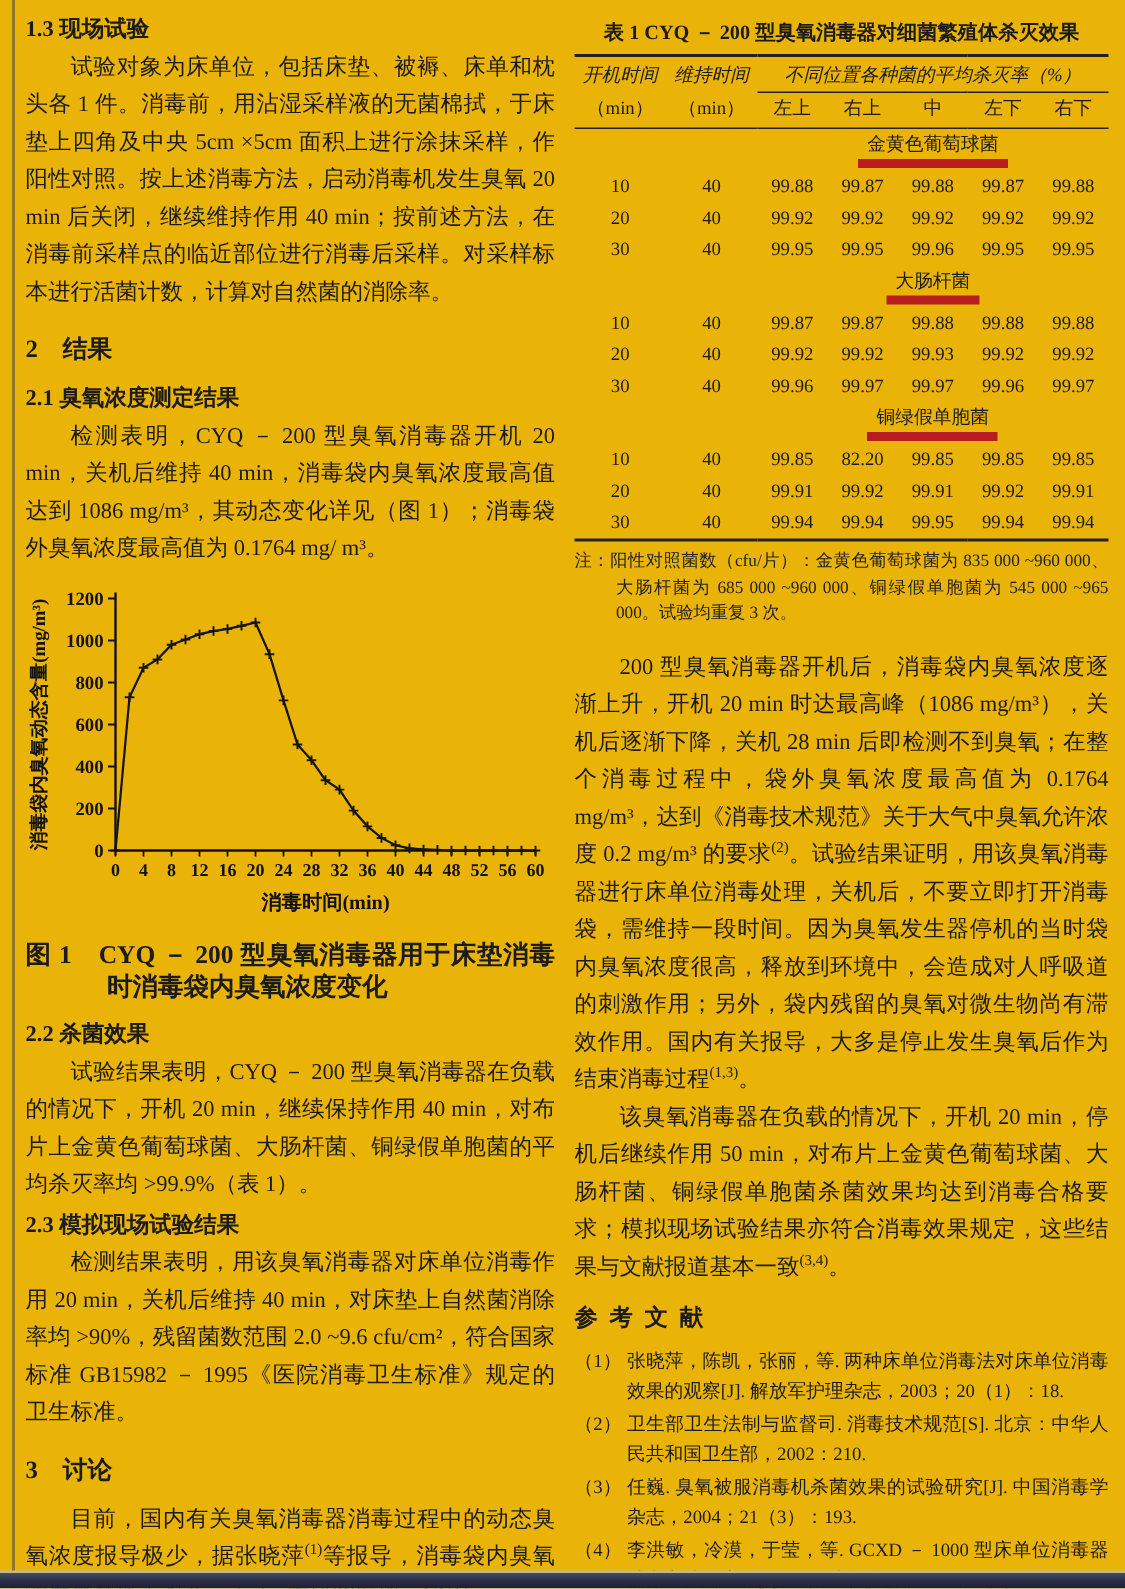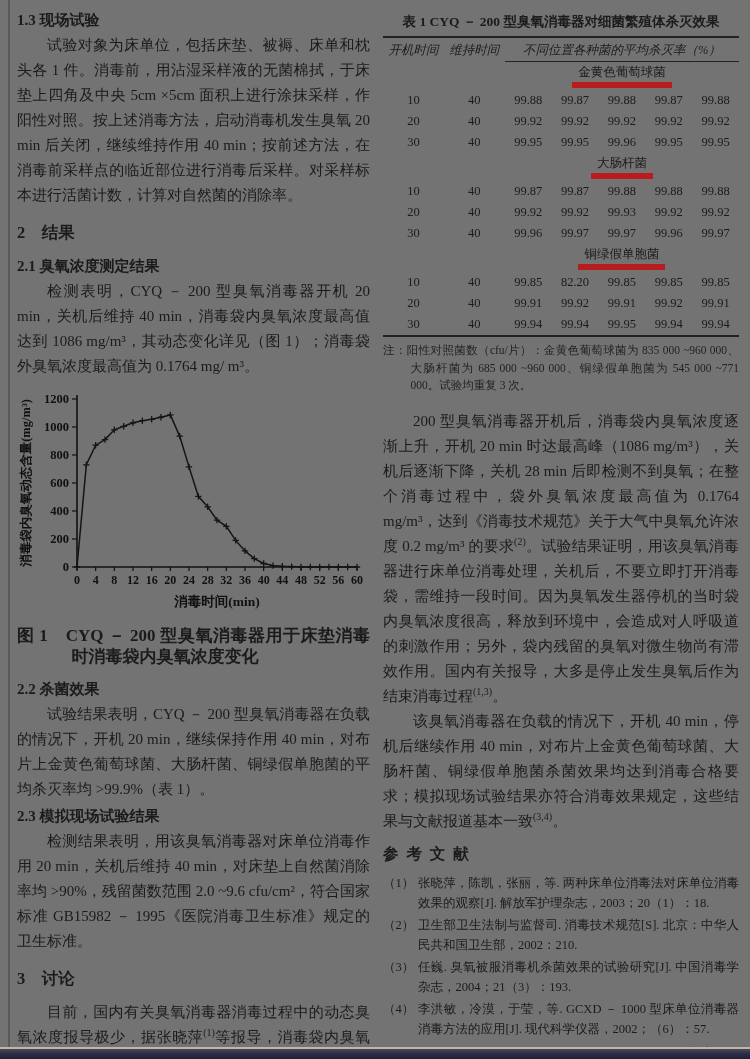--- a/index.html
+++ b/index.html
@@ -1,18 +1,18 @@
 <!DOCTYPE html>
 <html><head>
 <meta charset="utf-8">
 <style>
   html,body{margin:0;padding:0;background:#e8e5de;}
   .page{
     position:relative;width:750px;height:1059px;overflow:hidden;
-    background:#737373;color:#1b1b1b;
+    background:#eab308;color:#1b1b1b;
     font-family:"Liberation Serif","DejaVu Serif",serif;
   }
   .edge-line{position:absolute;left:8px;top:0;width:2px;height:100%;background:#4a463c;opacity:.55;}
   .bottom-band{position:absolute;left:0;bottom:0;width:100%;height:12px;
     background:linear-gradient(#c3b795 0,#c3b795 2px,#454a63 2px,#2a2d44 7px,#1d2035 100%);}
   .col-left{position:absolute;left:17px;top:6px;width:353px;}
   .col-right{position:absolute;left:383px;top:12px;width:356px;}
 
   .body-p{font-size:15px;line-height:25px;text-align:justify;margin:0;text-indent:2em;}
   .h-sub{font-size:15px;font-weight:bold;margin:2px 0 1px 0;line-height:24px;}
@@ -160,20 +160,29 @@
   <div class="col-right">
     <div class="tbl-title">表 1 CYQ － 200 型臭氧消毒器对细菌繁殖体杀灭效果</div>
 
     <table class="kill">
       <thead>
         <tr class="hrow1">
           <th>开机时间</th>
           <th>维持时间</th>
           <th class="span-th" colspan="5">不同位置各种菌的平均杀灭率（%）</th>
         </tr>
+        <tr class="hrow2">
+          <th>（min）</th>
+          <th>（min）</th>
+          <th>左上</th>
+          <th>右上</th>
+          <th>中</th>
+          <th>左下</th>
+          <th>右下</th>
+        </tr>
       </thead>
       <tbody>
           <tr>
             <td colspan="2"></td>
             <td colspan="5" class="group-cell"><span class="group-label">金黄色葡萄球菌</span></td>
           </tr>
           <tr>
             <td>10</td>
             <td>40</td>
             <td>99.88</td>
@@ -258,24 +267,24 @@
             <td>40</td>
             <td>99.94</td>
             <td>99.94</td>
             <td>99.95</td>
             <td>99.94</td>
             <td>99.94</td>
           </tr>
         </tbody>
     </table>
 
-    <div class="tbl-note">注：阳性对照菌数（cfu/片）：金黄色葡萄球菌为 835 000 ~960 000、大肠杆菌为 685 000 ~960 000、铜绿假单胞菌为 545 000 ~771 000。试验均重复 3 次。</div>
+    <div class="tbl-note">注：阳性对照菌数（cfu/片）：金黄色葡萄球菌为 835 000 ~960 000、大肠杆菌为 685 000 ~960 000、铜绿假单胞菌为 545 000 ~965 000。试验均重复 3 次。</div>
 
     <p class="body-p"><span>200 型臭氧消毒器开机后，消毒袋内臭氧浓度逐渐上升，开机 20 min 时达最高峰（1086 mg/m³），关机后逐渐下降，关机 28 min 后即检测不到臭氧；在整个消毒过程中，袋外臭氧浓度最高值为 0.1764 mg/m³，达到《消毒技术规范》关于大气中臭氧允许浓度 0.2 mg/m³ 的要求</span><sup>(2)</sup><span>。试验结果证明，用该臭氧消毒器进行床单位消毒处理，关机后，不要立即打开消毒袋，需维持一段时间。因为臭氧发生器停机的当时袋内臭氧浓度很高，释放到环境中，会造成对人呼吸道的刺激作用；另外，袋内残留的臭氧对微生物尚有滞效作用。国内有关报导，大多是停止发生臭氧后作为结束消毒过程</span><sup>(1,3)</sup><span>。</span></p>
-    <p class="body-p"><span>该臭氧消毒器在负载的情况下，开机 40 min，停机后继续作用 40 min，对布片上金黄色葡萄球菌、大肠杆菌、铜绿假单胞菌杀菌效果均达到消毒合格要求；模拟现场试验结果亦符合消毒效果规定，这些结果与文献报道基本一致</span><sup>(3,4)</sup><span>。</span></p>
+    <p class="body-p"><span>该臭氧消毒器在负载的情况下，开机 20 min，停机后继续作用 50 min，对布片上金黄色葡萄球菌、大肠杆菌、铜绿假单胞菌杀菌效果均达到消毒合格要求；模拟现场试验结果亦符合消毒效果规定，这些结果与文献报道基本一致</span><sup>(3,4)</sup><span>。</span></p>
 
     <div class="refs-heading">参 考 文 献</div>
     <div id="refs-list">
         <div class="ref">
           <span class="ref-label">（1）</span>
           <span class="ref-text">张晓萍，陈凯，张丽，等. 两种床单位消毒法对床单位消毒效果的观察[J]. 解放军护理杂志，2003；20（1）：18.</span>
         </div>
         <div class="ref">
           <span class="ref-label">（2）</span>
           <span class="ref-text">卫生部卫生法制与监督司. 消毒技术规范[S]. 北京：中华人民共和国卫生部，2002：210.</span>

